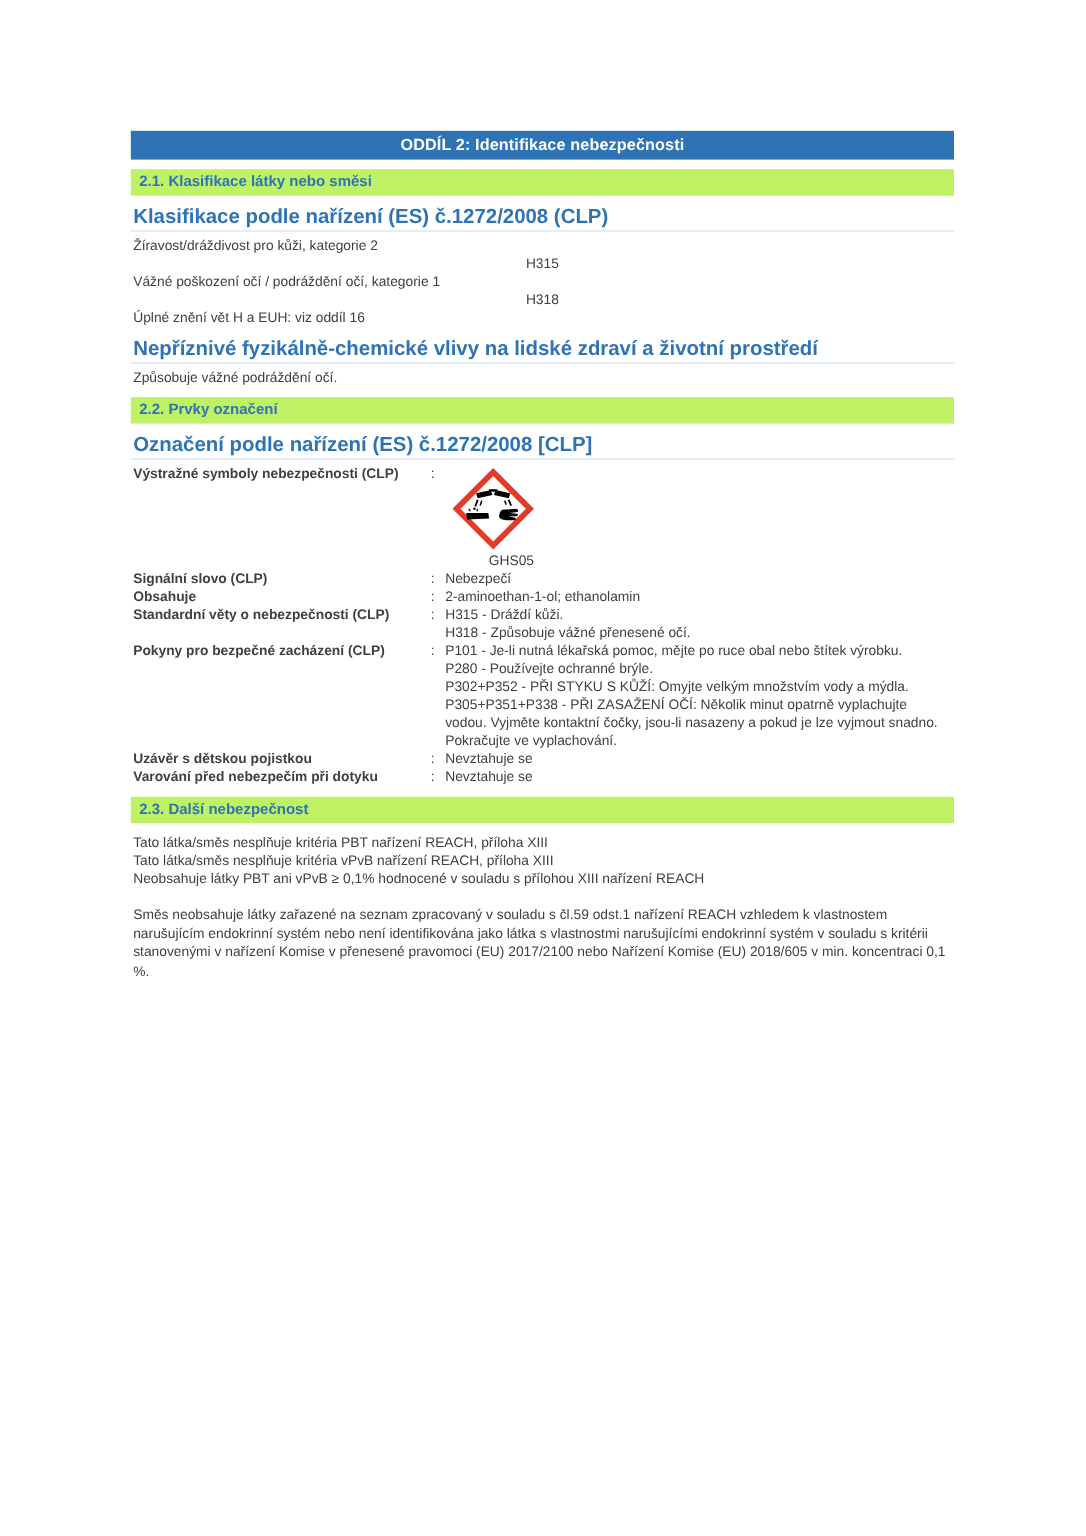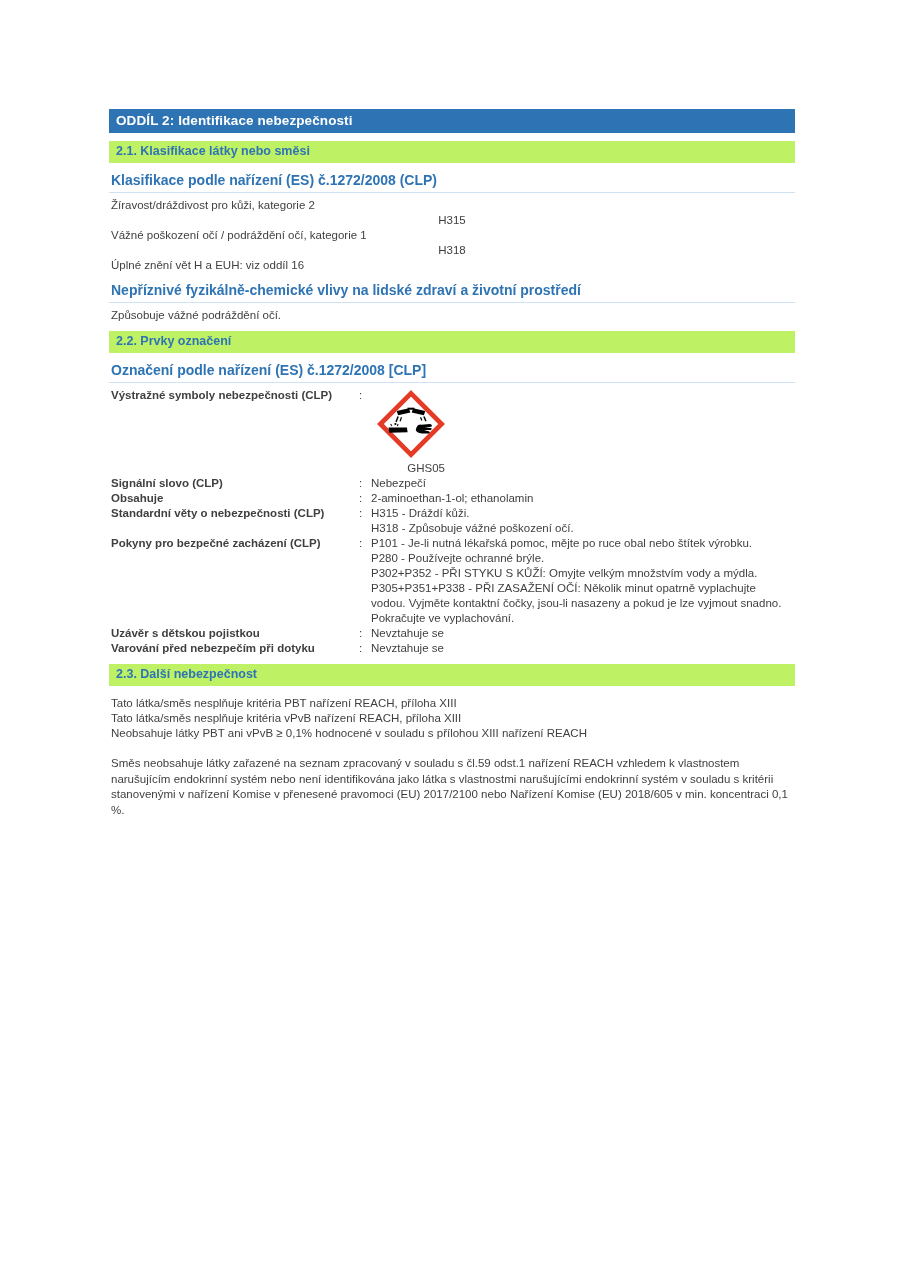--- a/index.html
+++ b/index.html
@@ -6,28 +6,28 @@
   body{
     width:905px;height:1280px;position:relative;overflow:hidden;
     font-family:"Liberation Sans","DejaVu Sans",sans-serif;
     color:#3f3f3f;font-size:11.5px;line-height:15px;
     -webkit-font-smoothing:antialiased;
   }
   .content{position:absolute;left:109px;top:109px;width:686px;}
 
   .section-band{
     background:#2e74b5;color:#ffffff;font-weight:bold;font-size:13.5px;
-    padding:4px 7px 5px 7px;letter-spacing:.1px;
+    padding:4px 7px 5px 7px;letter-spacing:.1px;text-align:center;
   }
   .sub-band{
     background:#bef264;color:#2e74b5;font-weight:bold;font-size:12.5px;
     padding:3px 7px 4px 7px;margin-top:8px;
   }
   .blue-heading{
-    color:#2e74b5;font-weight:bold;font-size:14px;
+    color:#2e74b5;font-weight:bold;font-size:17px;
     border-bottom:1px solid #cfe2f3;padding:2px 2px 4px 2px;margin-top:8px;
   }
   .block{margin-top:5px;padding:0 2px;}
   .body-line{line-height:15px;}
 
   .cls-row{display:flex;flex-direction:column;}
   .cls-label{width:295px;flex:none;}
   .cls-code{flex:1;text-align:center;}
 
   .kv-row{display:flex;align-items:flex-start;}
@@ -115,21 +115,21 @@
       <span class="kv-label">Obsahuje</span>
       <span class="kv-colon">:</span>
       <span class="kv-value">2-aminoethan-1-ol; ethanolamin</span>
     </div>
 
     <div class="kv-row">
       <span class="kv-label">Standardní věty o nebezpečnosti (CLP)</span>
       <span class="kv-colon">:</span>
       <span class="kv-value">
         <div class="body-line">H315 - Dráždí kůži.</div>
-        <div class="body-line">H318 - Způsobuje vážné poškození očí.</div>
+        <div class="body-line">H318 - Způsobuje vážné přenesené očí.</div>
       </span>
     </div>
 
     <div class="kv-row">
       <span class="kv-label">Pokyny pro bezpečné zacházení (CLP)</span>
       <span class="kv-colon">:</span>
       <span class="kv-value">
         <div class="body-line">P101 - Je-li nutná lékařská pomoc, mějte po ruce obal nebo štítek výrobku.</div>
         <div class="body-line">P280 - Používejte ochranné brýle.</div>
         <div class="body-line">P302+P352 - PŘI STYKU S KŮŽÍ: Omyjte velkým množstvím vody a mýdla.</div>

